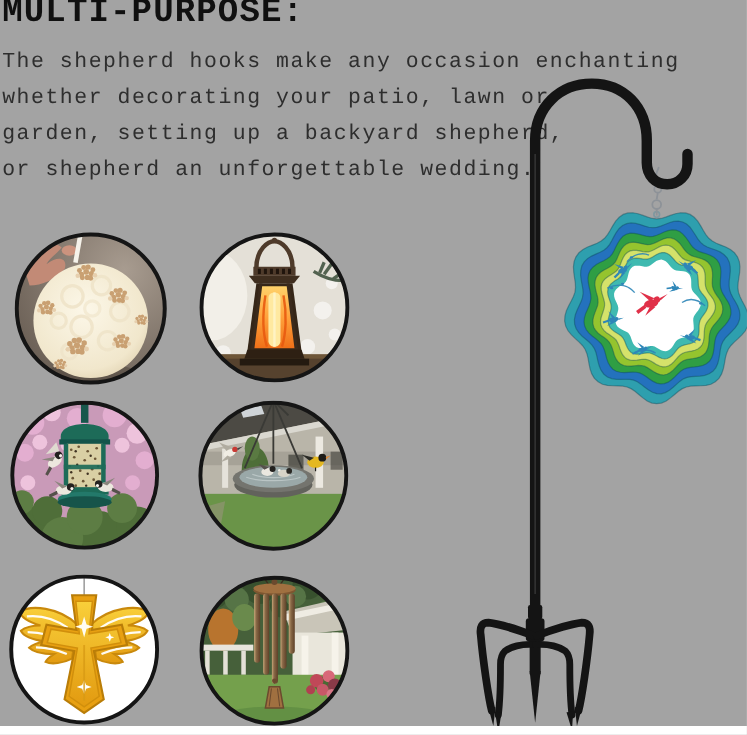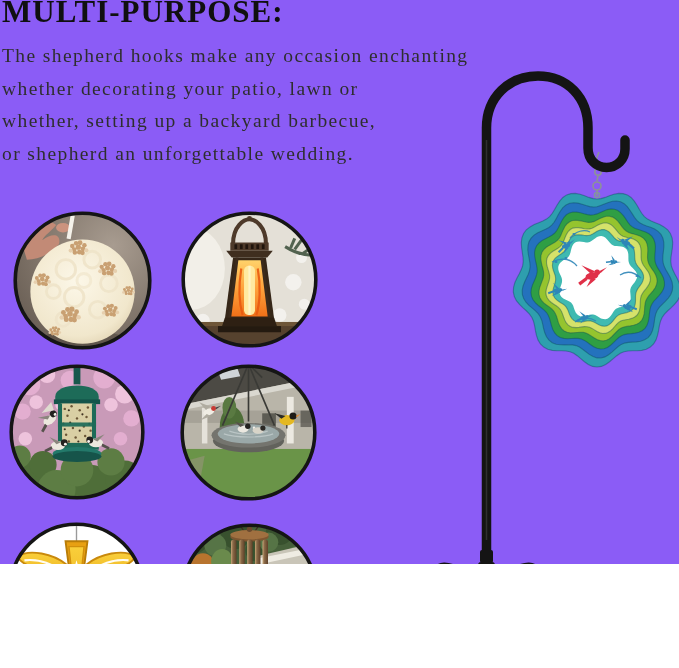--- a/index.html
+++ b/index.html
@@ -1,18 +1,18 @@
 <!DOCTYPE html>
 <html style="--bird-color: #2e86b8; --accent-bird-color: #e03048;"><head>
 <meta charset="utf-8">
 <style>
   html,body{margin:0;padding:0;background:#ffffff;}
   .canvas{
-    position:relative;width:679px;height:564px;background:#8b5cf6;
-    overflow:hidden;font-family:Liberation Serif, serif;
+    position:relative;width:679px;height:660px;background:#a3a3a3;
+    overflow:hidden;font-family:Liberation Mono, monospace;
   }
   .title{
     position:absolute;left:2px;top:-6px;margin:0;
     font-size:31px;font-weight:bold;letter-spacing:1px;color:#101010;
   }
   .desc{
     position:absolute;left:2px;top:40px;margin:0;
     font-size:19.5px;line-height:32.6px;letter-spacing:1.4px;color:#2e2e2e;
   }
   .desc .line{display:block;white-space:nowrap;}
@@ -23,21 +23,21 @@
 </head>
 <body>
 
 <main class="canvas">
 
   <h1 class="title">MULTI-PURPOSE:</h1>
 
   <p class="desc">
     <span class="line">The shepherd hooks make any occasion enchanting</span>
     <span class="line">whether decorating your patio, lawn or</span>
-    <span class="line">whether, setting up a backyard barbecue,</span>
+    <span class="line">garden, setting up a backyard shepherd,</span>
     <span class="line">or shepherd an unforgettable wedding.</span>
   </p>
 
   <figure class="photo" style="left:13px;top:211px;width:139px;height:139px;" aria-label="pearl-flower-ball-ornament">
     <svg viewBox="0 0 100 100">
       <defs>
         <clipPath id="clip1">
             <circle cx="50" cy="50" r="48.4"></circle>
           </clipPath>
         <radialGradient id="fb-bg" cx="72%" cy="25%" r="90%">

